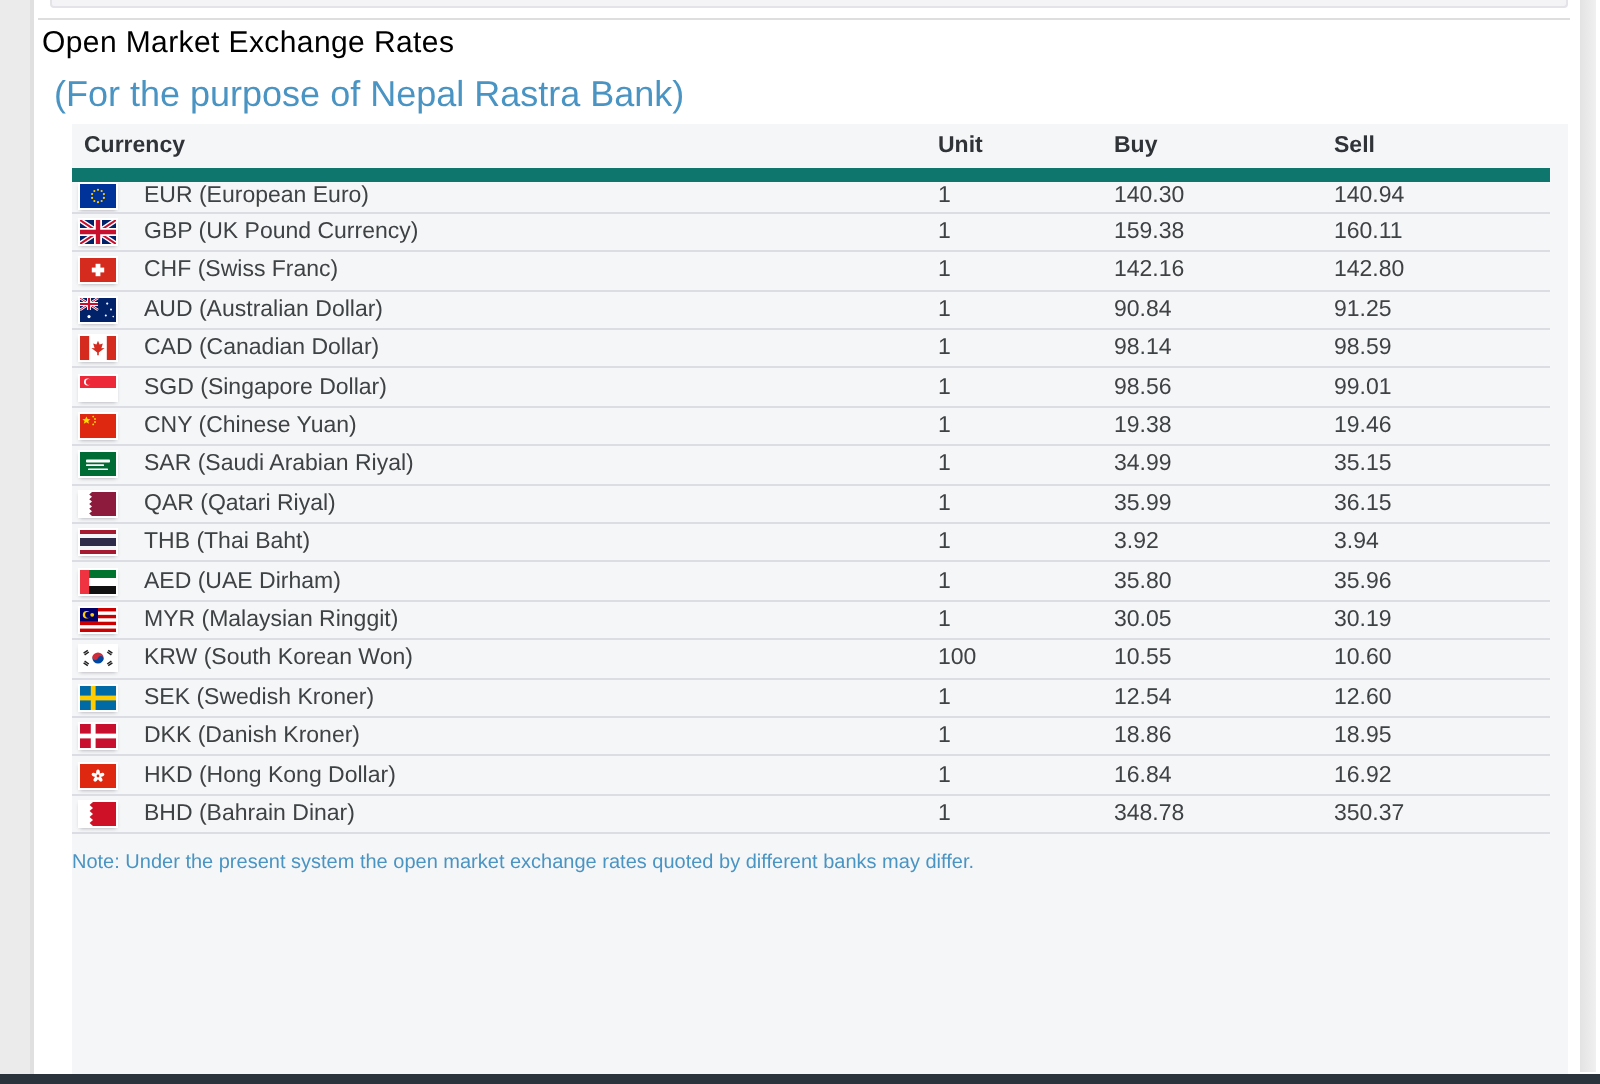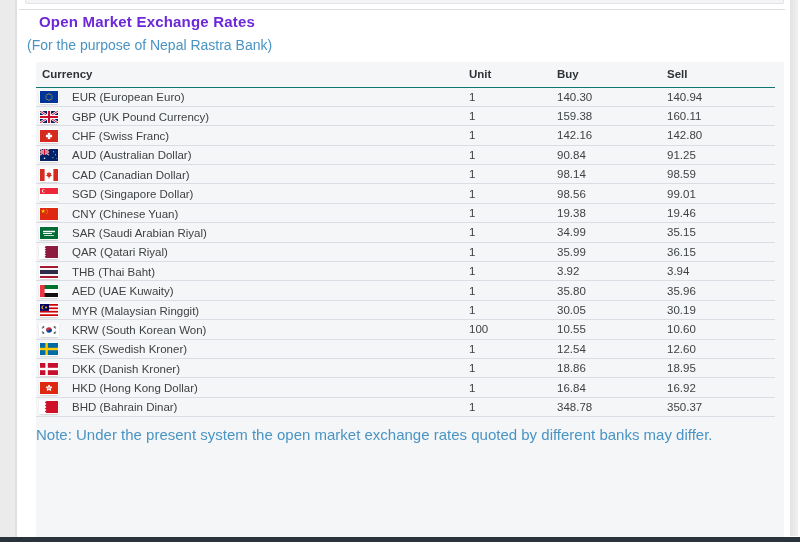--- a/index.html
+++ b/index.html
@@ -6,37 +6,37 @@
   html,body{width:800px;height:542px;overflow:hidden}
   body{position:relative;background:#fff;font-family:"Liberation Sans",sans-serif;-webkit-font-smoothing:antialiased}
 
   .left-gutter{position:absolute;left:0;top:0;width:17px;height:542px;background:#ebebeb;border-right:2px solid #e0e0e1}
   .right-scroll{position:absolute;left:790px;top:0;width:8px;height:536px;background:linear-gradient(90deg,#e3e3e4,#f0f0f1)}
   .bottom-band{position:absolute;left:0;bottom:0;width:800px;height:5px;background:#2a323c}
 
   .prev-remnant{position:absolute;left:25px;top:0;width:759px;height:4px;background:#f4f4f6;border:1px solid #e4e4e8;border-top:none;border-radius:0 0 2px 2px}
   .top-divider{position:absolute;left:19px;top:9px;width:766px;height:1px;background:#dedede}
 
-  .page-title{position:absolute;left:39px;top:13px;font-size:15px;font-weight:700;color:#6d28d9;letter-spacing:.2px}
-  .page-subtitle{position:absolute;left:27px;top:37px;font-size:14px;color:#4a94c4}
+  .page-title{position:absolute;left:21px;top:13px;font-size:15px;font-weight:400;color:#000000;letter-spacing:.2px}
+  .page-subtitle{position:absolute;left:27px;top:37px;font-size:18px;color:#4a94c4}
 
   .panel{position:absolute;left:36px;top:62px;width:748px;height:475px;background:#f5f6f7}
 
   table.rates{border-collapse:collapse;width:739px;table-layout:fixed}
   col.c1{width:427px}col.c2{width:88px}col.c3{width:110px}col.c4{width:114px}
-  .rates th{height:25px;text-align:left;font-size:11.5px;font-weight:700;color:#303338;padding:0 0 0 6px;border-bottom:1px solid #0f766e;vertical-align:middle}
+  .rates th{height:25px;text-align:left;font-size:11.5px;font-weight:700;color:#303338;padding:0 0 0 6px;border-bottom:7px solid #0f766e;vertical-align:middle}
   .rates td{height:19.4px;font-size:11.5px;color:#3f4245;padding:0 0 0 6px;border-bottom:1px solid #dcdde4;vertical-align:middle;white-space:nowrap;overflow:hidden}
   .rates td.cur{padding-left:4px}
 
   .flag{display:inline-block;width:18px;height:12px;vertical-align:middle;margin-right:14px;background:#fff;
         box-shadow:0 0 0 1px #fff,0 1px 2px rgba(50,50,70,.45)}
   .flag svg{display:block;width:18px;height:12px}
   .cur-name{vertical-align:middle}
 
-  .note{margin:9px 0 0 0;font-size:15px;color:#4a94c4}
+  .note{margin:9px 0 0 0;font-size:10px;color:#4a94c4}
 </style>
 </head>
 <body>
 
 <div class="left-gutter"></div>
 <div class="prev-remnant"></div>
 <div class="top-divider"></div>
 
 <h1 class="page-title">Open Market Exchange Rates</h1>
 <div class="page-subtitle">(For the purpose of Nepal Rastra Bank)</div>
@@ -182,21 +182,21 @@
           <td>1</td>
           <td>3.92</td>
           <td>3.94</td>
         </tr>
         <tr>
           <td class="cur"><span class="flag"><svg viewBox="0 0 18 12" xmlns="http://www.w3.org/2000/svg">
                 <rect width="18" height="12" fill="#00732f"></rect>
                 <rect y="4" width="18" height="4" fill="#fff"></rect>
                 <rect y="8" width="18" height="4" fill="#111"></rect>
                 <rect width="4.6" height="12" fill="#ef3340"></rect>
-              </svg></span><span class="cur-name">AED (UAE Kuwaity)</span></td>
+              </svg></span><span class="cur-name">AED (UAE Dirham)</span></td>
           <td>1</td>
           <td>35.80</td>
           <td>35.96</td>
         </tr>
         <tr>
           <td class="cur"><span class="flag"><svg viewBox="0 0 18 12" xmlns="http://www.w3.org/2000/svg">
                 <rect width="18" height="12" fill="#fff"></rect>
                 <rect y="0" width="18" height="1.71" fill="#cc0001"></rect>
                 <rect y="3.43" width="18" height="1.71" fill="#cc0001"></rect>
                 <rect y="6.86" width="18" height="1.71" fill="#cc0001"></rect>

